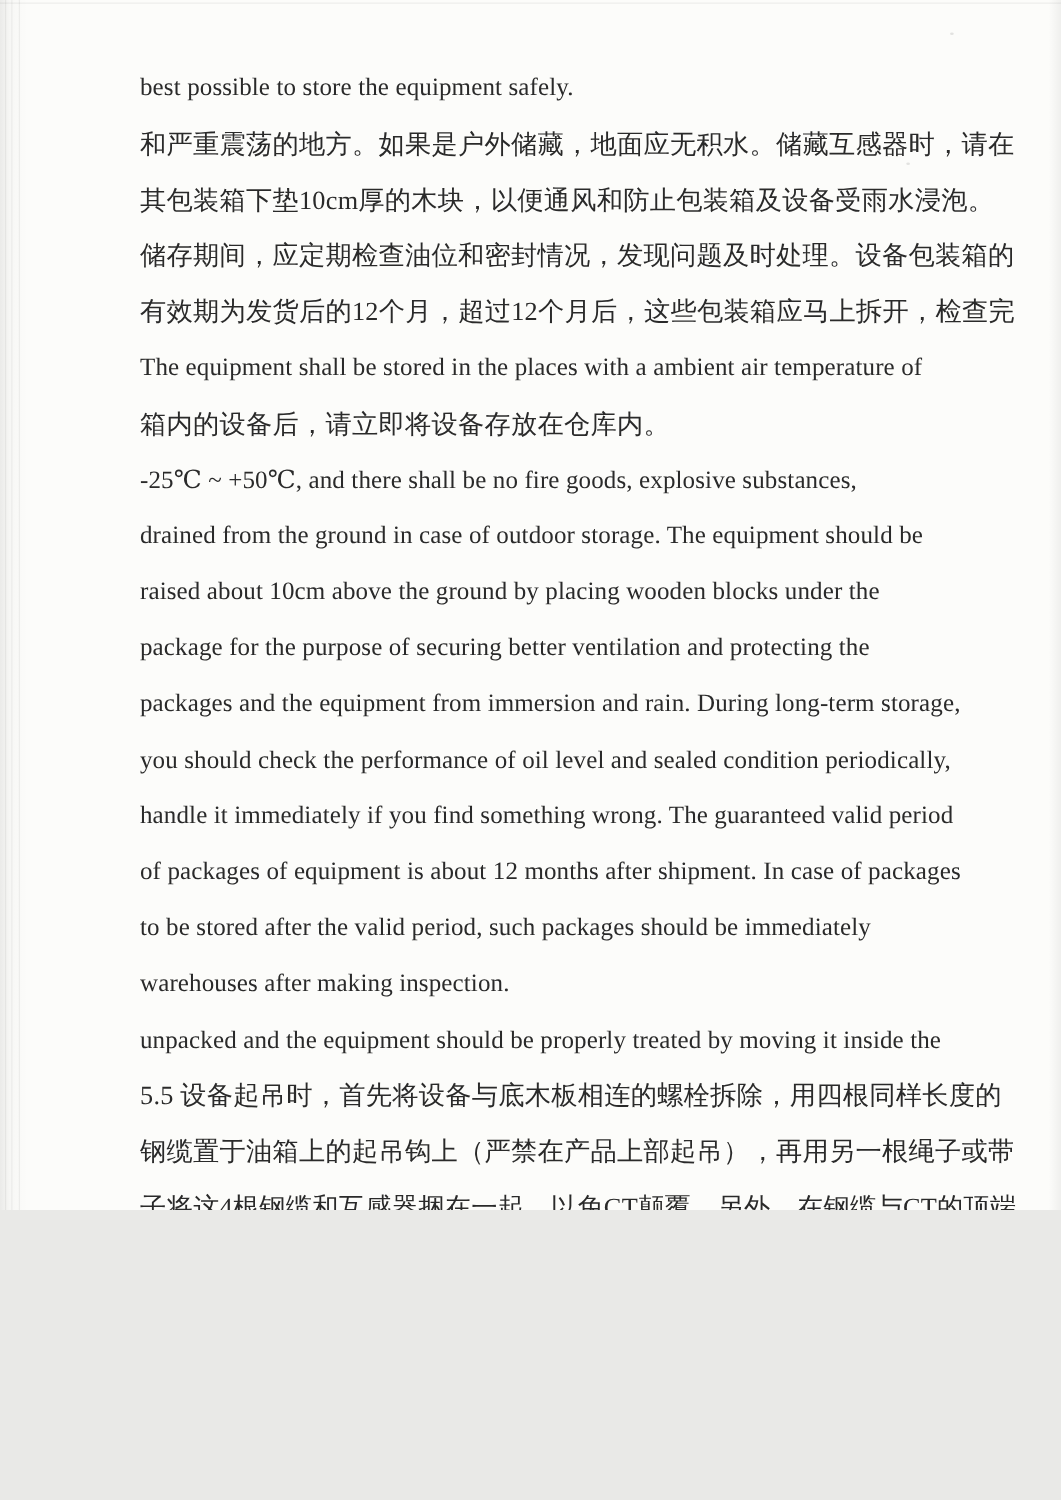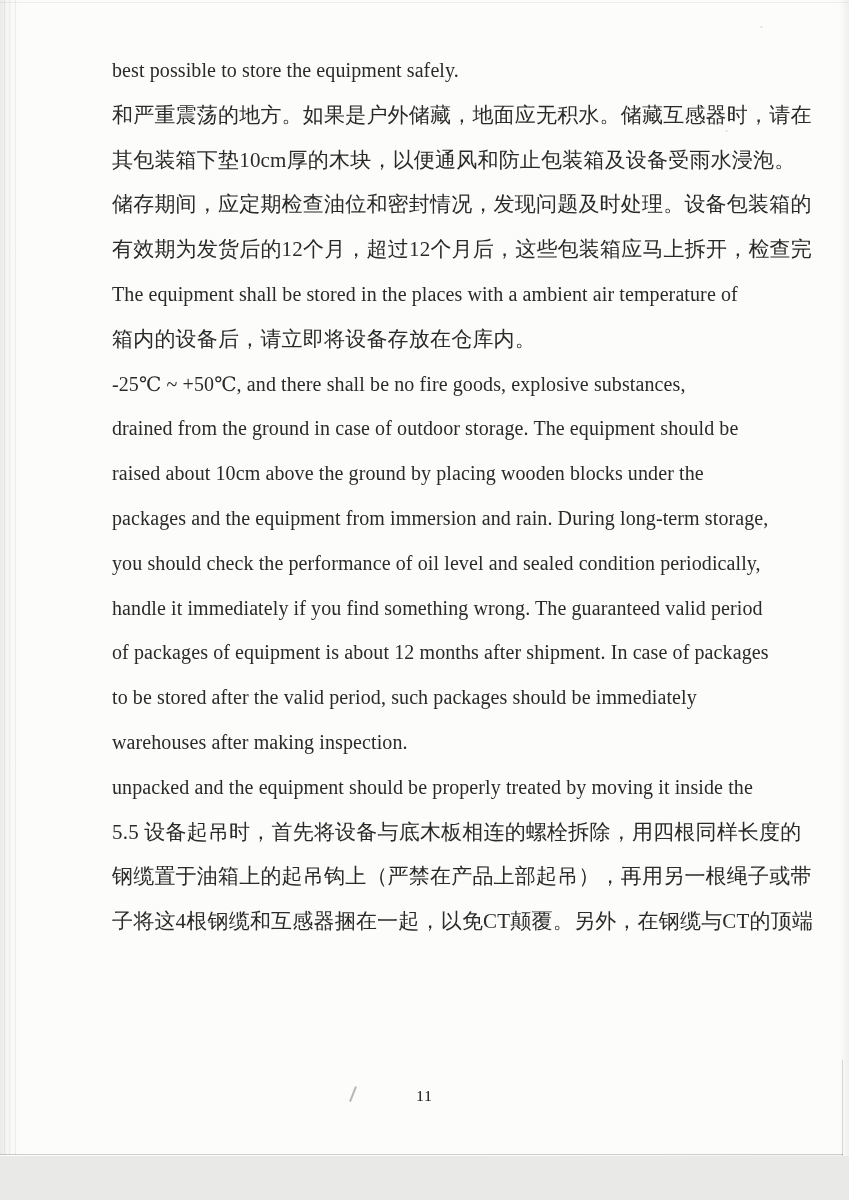--- a/index.html
+++ b/index.html
@@ -3,21 +3,21 @@
 <meta charset="utf-8">
 <style>
   html, body {
     margin: 0;
     padding: 0;
     background: #e9e9e7;
   }
   .page {
     position: relative;
     width: 849px;
-    height: 1156px;
+    height: 968px;
     background: #fcfcfa;
     overflow: hidden;
     font-family: "Liberation Serif", "DejaVu Serif", serif;
     color: #2a2a2a;
   }
   
   .edge-top {
     position: absolute; left: 0; top: 2px; width: 100%; height: 1px;
     background: rgba(0,0,0,0.06);
   }
@@ -112,20 +112,21 @@
     <div class="line en">best possible to store the equipment safely.</div>
     <div class="line zh">和严重震荡的地方。如果是户外储藏，地面应无积水。储藏互感器时，请在</div>
     <div class="line zh">其包装箱下垫10cm厚的木块，以便通风和防止包装箱及设备受雨水浸泡。</div>
     <div class="line zh">储存期间，应定期检查油位和密封情况，发现问题及时处理。设备包装箱的</div>
     <div class="line zh">有效期为发货后的12个月，超过12个月后，这些包装箱应马上拆开，检查完</div>
     <div class="line en">The equipment shall be stored in the places with a ambient air temperature of</div>
     <div class="line zh">箱内的设备后，请立即将设备存放在仓库内。</div>
     <div class="line en">-25℃ ~ +50℃, and there shall be no fire goods, explosive substances,</div>
     <div class="line en">drained from the ground in case of outdoor storage. The equipment should be</div>
     <div class="line en">raised about 10cm above the ground by placing wooden blocks under the</div>
+    <div class="line en">package for the purpose of securing better ventilation and protecting the</div>
     <div class="line en">packages and the equipment from immersion and rain. During long-term storage,</div>
     <div class="line en">you should check the performance of oil level and sealed condition periodically,</div>
     <div class="line en">handle it immediately if you find something wrong. The guaranteed valid period</div>
     <div class="line en">of packages of equipment is about 12 months after shipment. In case of packages</div>
     <div class="line en">to be stored after the valid period, such packages should be immediately</div>
     <div class="line en">warehouses after making inspection.</div>
     <div class="line en">unpacked and the equipment should be properly treated by moving it inside the</div>
     <div class="line zh">5.5 设备起吊时，首先将设备与底木板相连的螺栓拆除，用四根同样长度的</div>
     <div class="line zh">钢缆置于油箱上的起吊钩上（严禁在产品上部起吊），再用另一根绳子或带</div>
     <div class="line zh">子将这4根钢缆和互感器捆在一起，以免CT颠覆。另外，在钢缆与CT的顶端</div>

